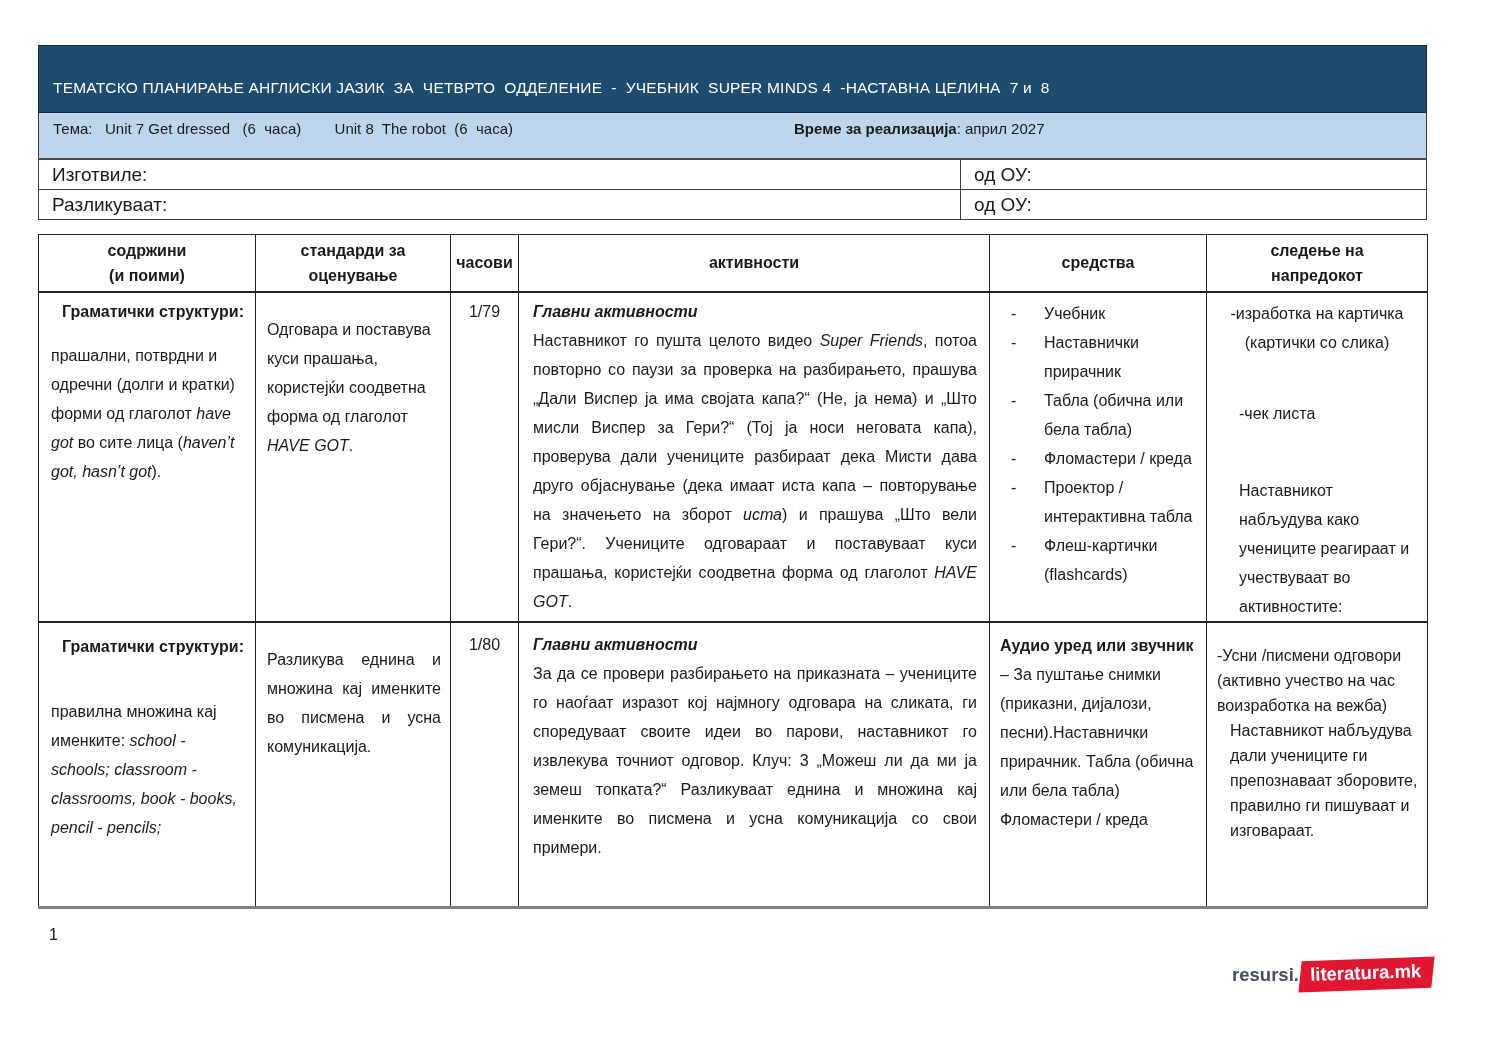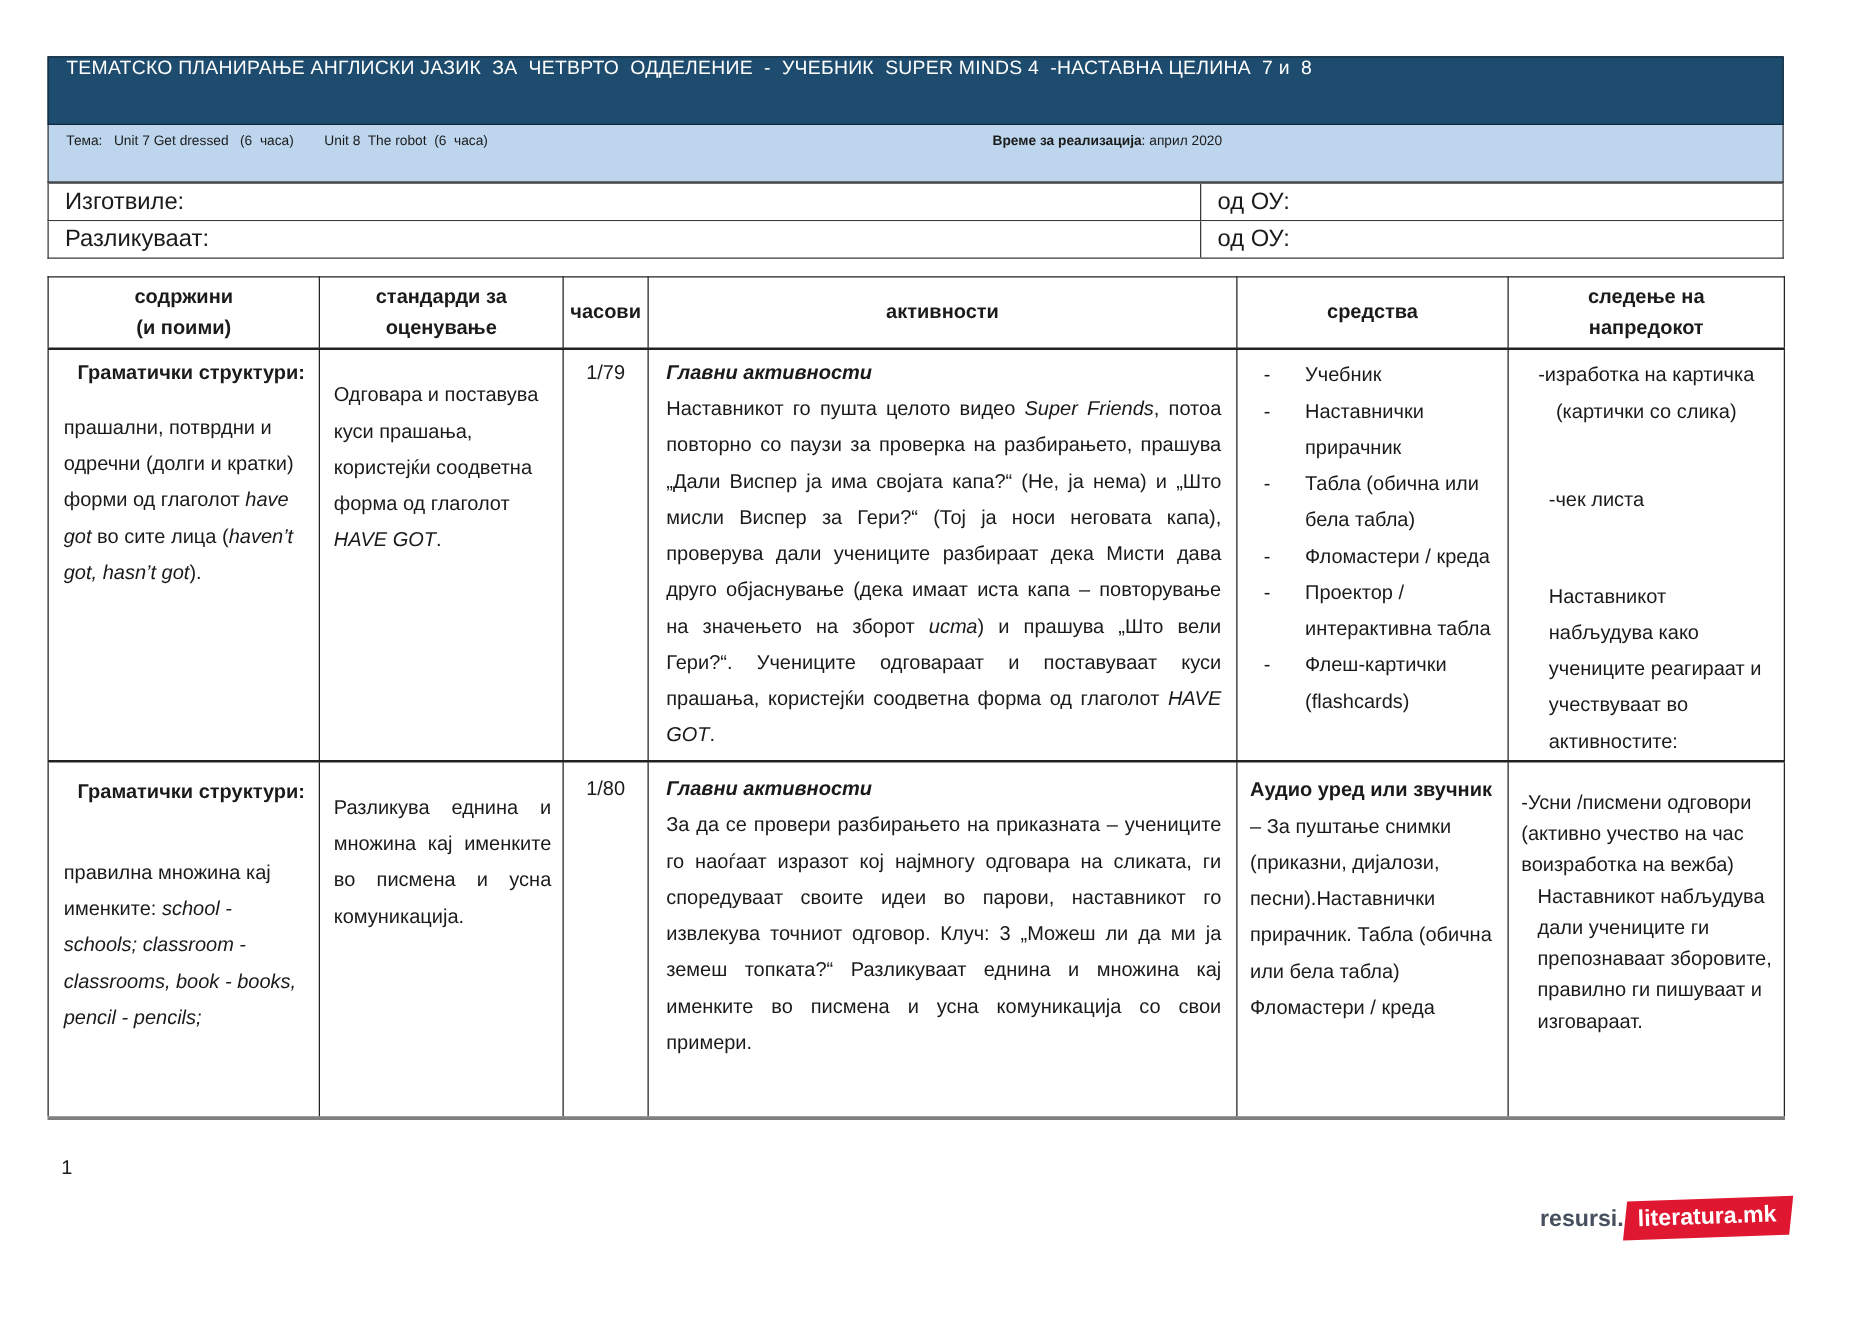--- a/index.html
+++ b/index.html
@@ -13,35 +13,35 @@
   *{box-sizing:border-box;margin:0;padding:0;}
   html,body{background:#ffffff;}
   body{
     width:1497px;height:1058px;position:relative;
     font-family:"Liberation Sans", sans-serif;color:#1a1a1a;
   }
   .content{position:absolute;left:38px;top:45px;width:1389px;}
 
   
   .title-bar{
-    height:55px;background:var(--bar-blue);
-    display:flex;align-items:flex-start;
+    height:68px;background:var(--bar-blue);
+    display:flex;align-items:flex-end;
     padding:0 14px 15px 14px;border:1px solid #10293c;
   }
   .title-text{
     color:#ffffff;font-size:15.5px;letter-spacing:.2px;
     white-space:pre;overflow:hidden;
   }
 
   
   .theme-row{
     position:relative;height:47px;background:var(--light-blue);
     border-left:1.5px solid #3a3a3a;border-right:1.5px solid #3a3a3a;
     border-bottom:2px solid #4a4a4a;
-    padding:7px 0 0 14px;font-size:11px;
+    padding:7px 0 0 14px;font-size:15px;
   }
   .theme-left{white-space:pre;}
   .time-block{position:absolute;left:755px;top:7px;white-space:pre;}
   .time-label{font-weight:bold;}
 
   
   .meta-row{
     height:30px;background:#ffffff;display:flex;
     border:1.5px solid #3a3a3a;border-top:none;
     font-size:19px;
@@ -140,21 +140,21 @@
 <body>
 
 <div class="content">
 
   <div class="title-bar">
     <div class="title-text">ТЕМАТСКО ПЛАНИРАЊЕ АНГЛИСКИ ЈАЗИК  ЗА  ЧЕТВРТО  ОДДЕЛЕНИЕ  -  УЧЕБНИК  SUPER MINDS 4  -НАСТАВНА ЦЕЛИНА  7 и  8</div>
   </div>
 
   <div class="theme-row">
     <span class="theme-left"><span>Тема:</span><span>   Unit 7 Get dressed   (6  часа)        Unit 8  The robot  (6  часа)</span></span>
-    <span class="time-block"><span class="time-label">Време за реализација</span><span>: април 2020</span></span>
+    <span class="time-block"><span class="time-label">Време за реализација</span><span>: април 2027</span></span>
   </div>
 
   <div class="meta-row">
     <div class="m-left">Изготвиле:</div>
     <div class="m-right">од ОУ:</div>
   </div>
   <div class="meta-row">
     <div class="m-left">Разликуваат:</div>
     <div class="m-right">од ОУ:</div>
   </div>

